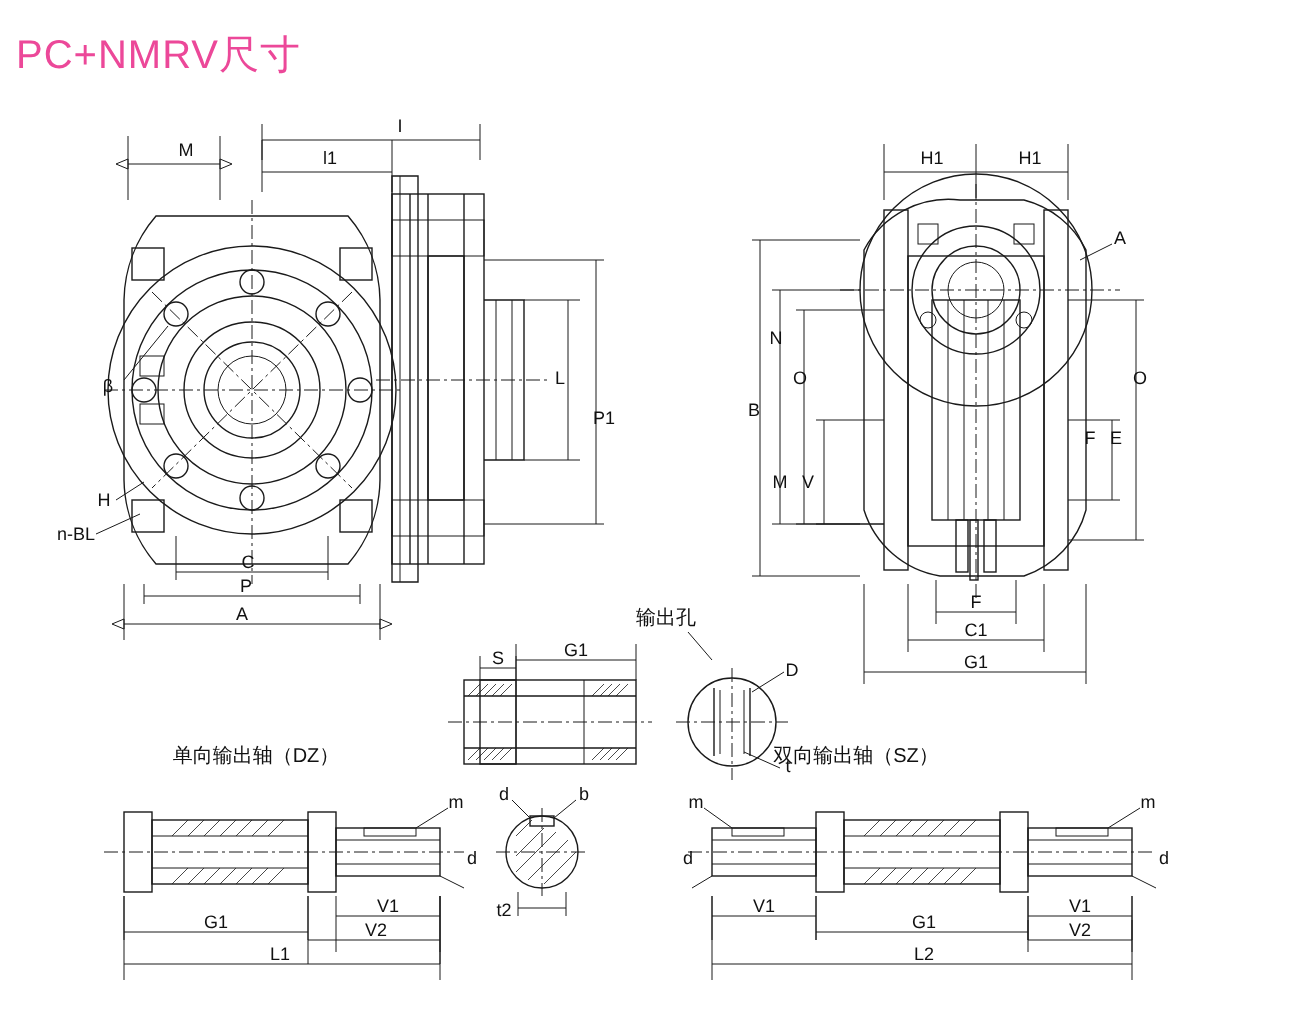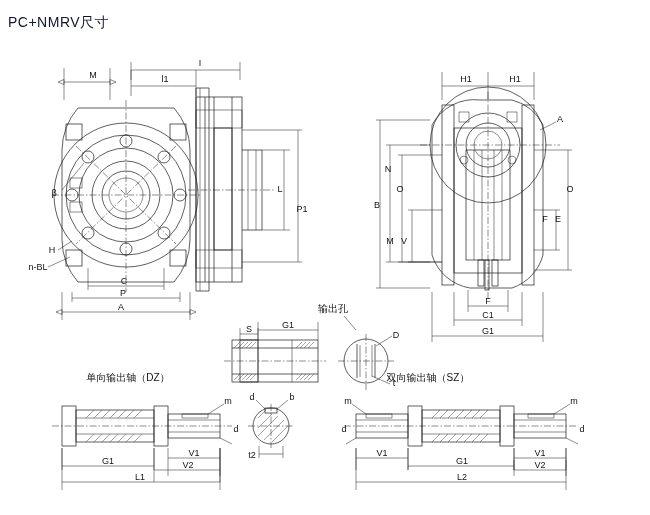--- a/index.html
+++ b/index.html
@@ -7,21 +7,21 @@
     width:650px;height:515px;
     background:#ffffff;
     font-family:"Liberation Sans", sans-serif;
     color:#111;
     overflow:hidden;
     position:relative;
   }
   #root{position:absolute;left:0;top:0;width:650px;height:515px;}
   .title{
     position:absolute;left:8px;top:14px;
-    font-size:14px;color:#0f172a;letter-spacing:.5px;
+    font-size:20px;color:#ec4899;letter-spacing:.5px;
     font-family:"Liberation Sans", sans-serif;
   }
   svg{position:absolute;left:0;top:0;width:650px;height:515px;}
   text{font-family:"Liberation Sans", sans-serif;fill:#111;}
   .lbl{font-size:9px;}
   .lbl-cn{font-size:10px;}
   .ln{stroke:#1a1a1a;stroke-width:.7;fill:none;}
   .ln-t{stroke:#1a1a1a;stroke-width:.5;fill:none;}
   .dim{stroke:#1a1a1a;stroke-width:.5;fill:none;}
   .ctr{stroke:#1a1a1a;stroke-width:.5;fill:none;stroke-dasharray:7 2 1.5 2;}

